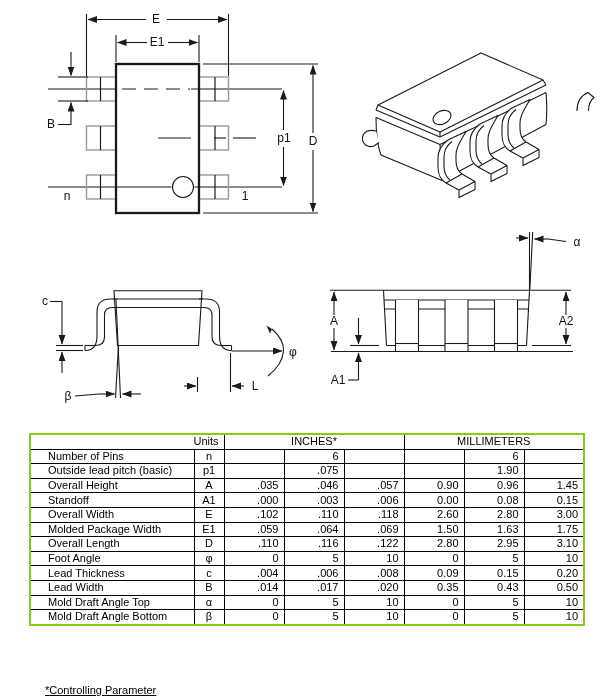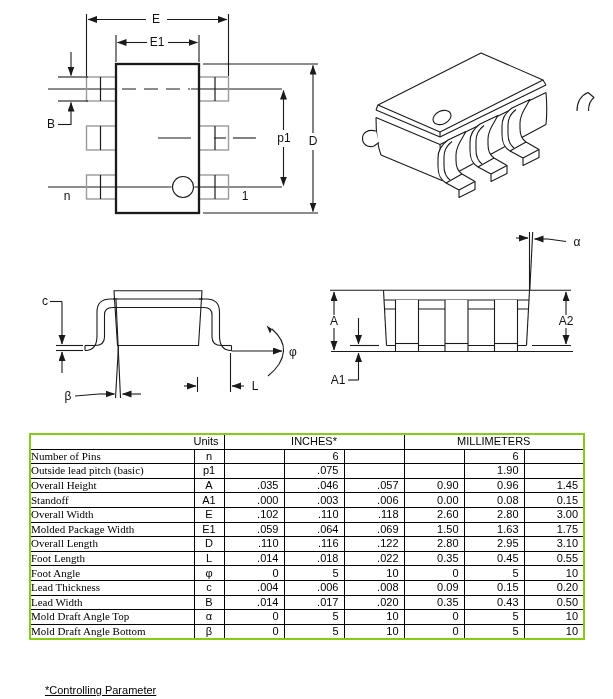--- a/index.html
+++ b/index.html
@@ -9,21 +9,21 @@
   .lbl{position:absolute;transform:translate(-50%,-50%);font-size:12px;line-height:1;
        background:#fff;padding:0 1px;white-space:nowrap;color:#111;}
   
   #dim-table{position:absolute;left:29px;top:433px;width:554px;border-collapse:collapse;
              table-layout:fixed;font-size:11px;color:#000;}
   #dim-table td{border:1px solid #000;height:13.6px;line-height:1;padding:0 5px;overflow:hidden;
                 background:#fff;}
   #dim-table{border:2px solid #84cc16;}
   #dim-table .c{text-align:center;padding:0 2px;}
   #dim-table .r{text-align:right;}
-  #dim-table .l{text-align:left;padding-left:0;font-family:Liberation Serif, serif;}
+  #dim-table .l{text-align:left;padding-left:17px;}
   #footnote{position:absolute;left:45px;top:684px;font-size:11px;text-decoration:underline;}
 </style>
 </head>
 <body>
 
 <div id="canvas">
 
   <svg id="drawing-svg" width="613" height="432" viewBox="0 0 613 432">
     <defs>
       <marker id="ah" orient="auto" markerUnits="userSpaceOnUse" markerWidth="10" markerHeight="8" refX="9" refY="3.5">
@@ -313,30 +313,20 @@
       <td class="l">Overall Length</td>
       <td class="c">D</td>
       <td class="r">.110</td>
       <td class="r">.116</td>
       <td class="r">.122</td>
       <td class="r">2.80</td>
       <td class="r">2.95</td>
       <td class="r">3.10</td>
     </tr>
         <tr>
-      <td class="l">Foot Length</td>
-      <td class="c">L</td>
-      <td class="r">.014</td>
-      <td class="r">.018</td>
-      <td class="r">.022</td>
-      <td class="r">0.35</td>
-      <td class="r">0.45</td>
-      <td class="r">0.55</td>
-    </tr>
-        <tr>
       <td class="l">Foot Angle</td>
       <td class="c">φ</td>
       <td class="r">0</td>
       <td class="r">5</td>
       <td class="r">10</td>
       <td class="r">0</td>
       <td class="r">5</td>
       <td class="r">10</td>
     </tr>
         <tr>

